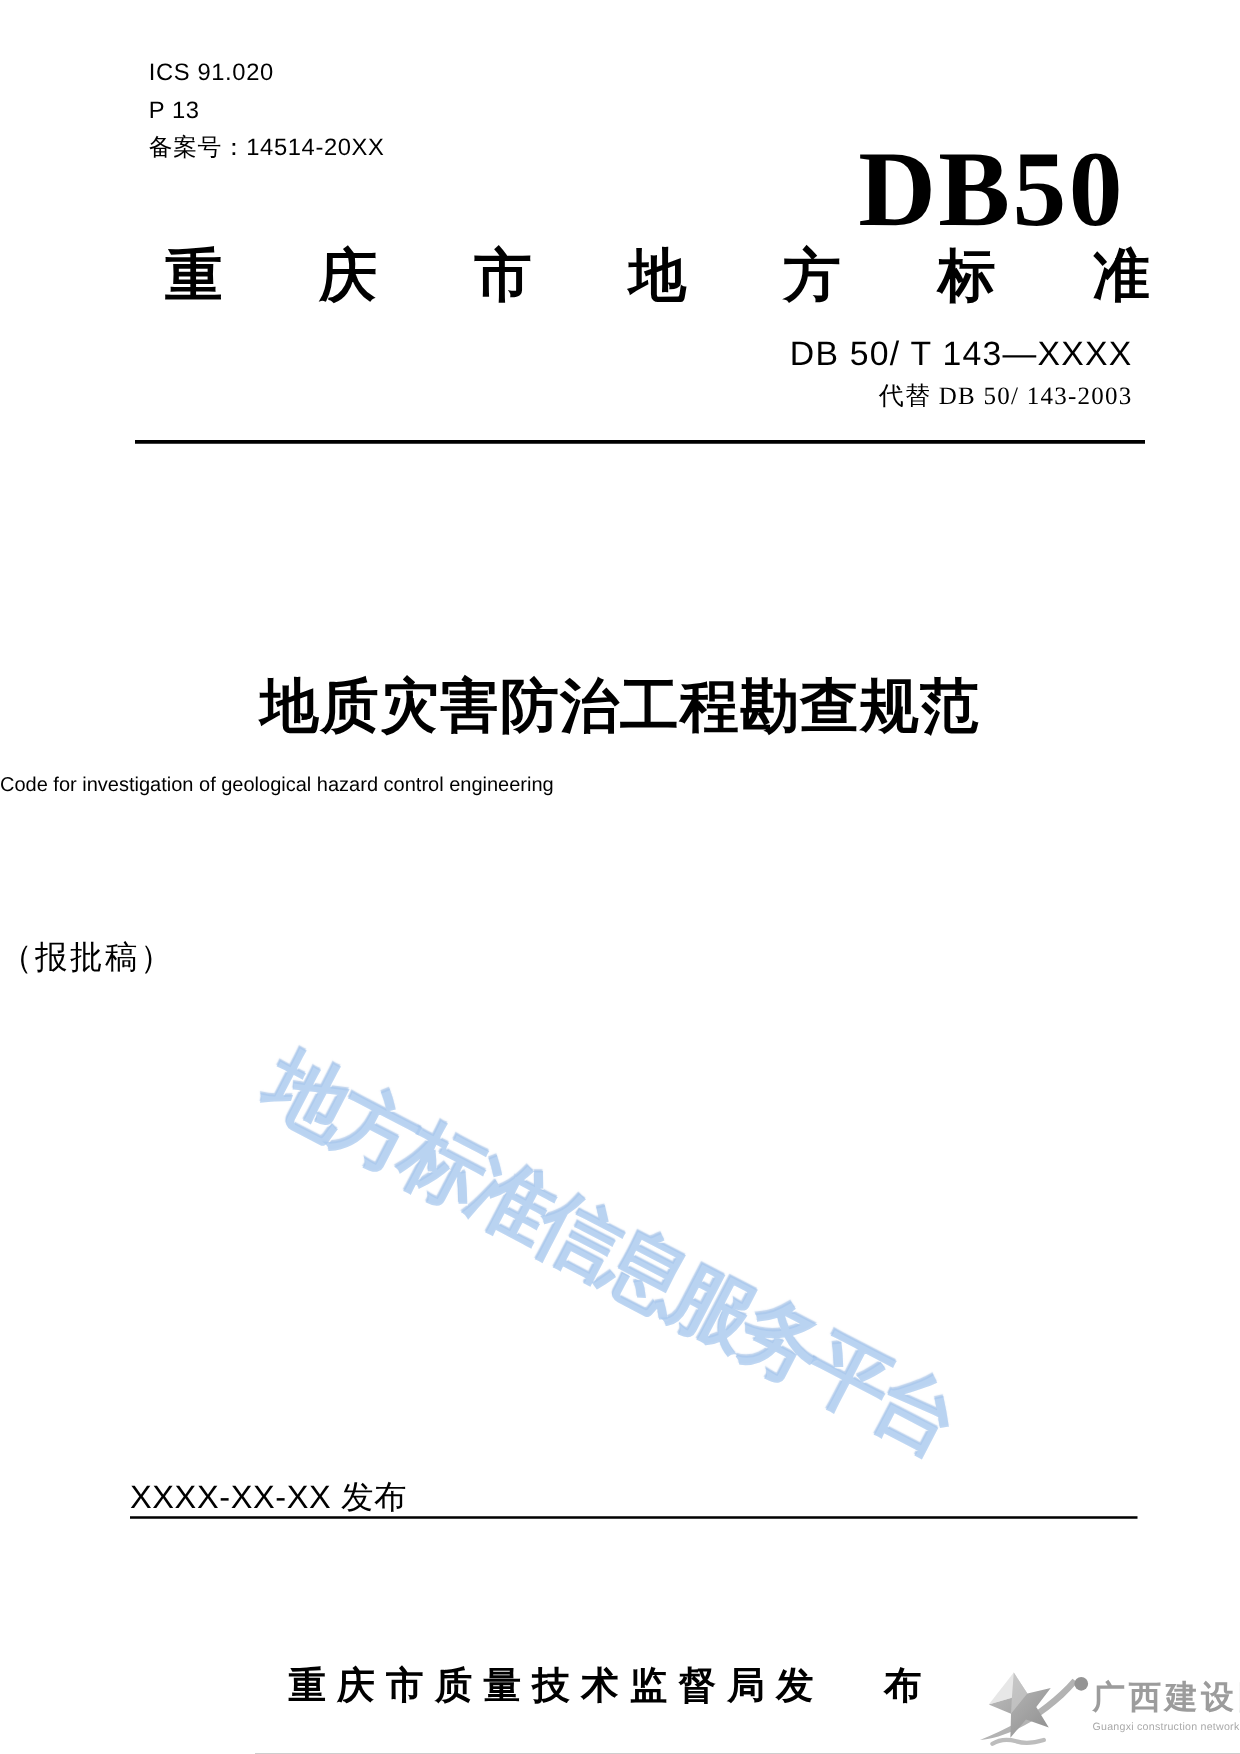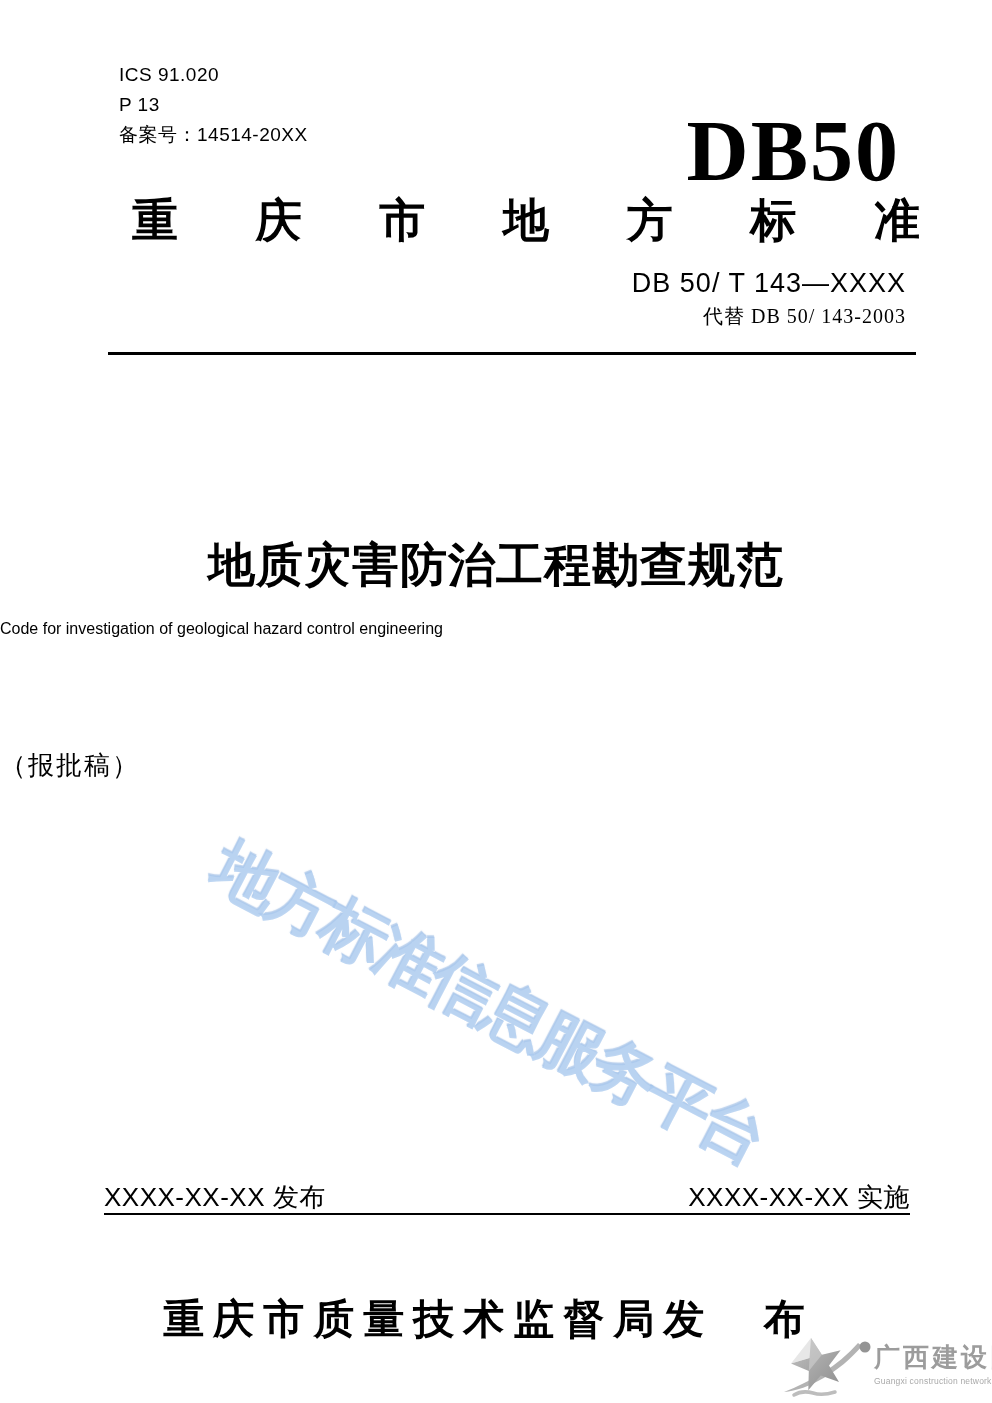--- a/index.html
+++ b/index.html
@@ -11,21 +11,21 @@
     margin: 0 auto;
     background: #ffffff;
     overflow: hidden;
     font-family: "Liberation Sans", sans-serif;
     color: #000;
   }
 
   
   .meta {
     position: absolute;
-    left: 119px; top: 60px;
+    left: 119px; top: 44px;
     font-size: 19px;
     line-height: 30px;
     letter-spacing: 0.5px;
   }
 
   
   .db50 {
     position: absolute;
     right: 92px; top: 62px;
     font-family: "Liberation Serif", serif;
@@ -111,25 +111,25 @@
     left: 104px; top: 1180px;
     width: 806px;
     display: flex;
     justify-content: space-between;
     font-size: 26px;
     letter-spacing: 0.5px;
   }
 
   .publisher-row {
     position: absolute;
-    left: 0; right: 0; top: 1292px;
+    left: 0; right: 0; top: 1328px;
     display: flex;
     justify-content: center;
     align-items: baseline;
-    font-size: 41px;
+    font-size: 30px;
     font-weight: 700;
   }
   .publisher-name { letter-spacing: 9px; }
   .publish-word { letter-spacing: 24px; }
 
   .corner-logo {
     position: absolute;
     left: 780px; top: 1334px;
     width: 212px; height: 66px;
     display: flex;
@@ -175,21 +175,20 @@
   <div class="rule rule-top"></div>
 
   <h1 class="title-zh">地质灾害防治工程勘查规范</h1>
   <div class="title-en">Code for investigation of geological hazard control engineering</div>
   <div class="draft">（报批稿）</div>
 
   <div class="watermark">地方标准信息服务平台</div>
 
   <div class="dates">
     <span>XXXX-XX-XX 发布</span>
-    <span>XXXX-XX-XX 实施</span>
   </div>
 
   <div class="rule rule-bottom"></div>
 
   <div class="publisher-row">
     <span class="publisher-name">重庆市质量技术监督局</span>
     <span class="publish-word">发 布</span>
   </div>
 
   <div class="corner-logo">

